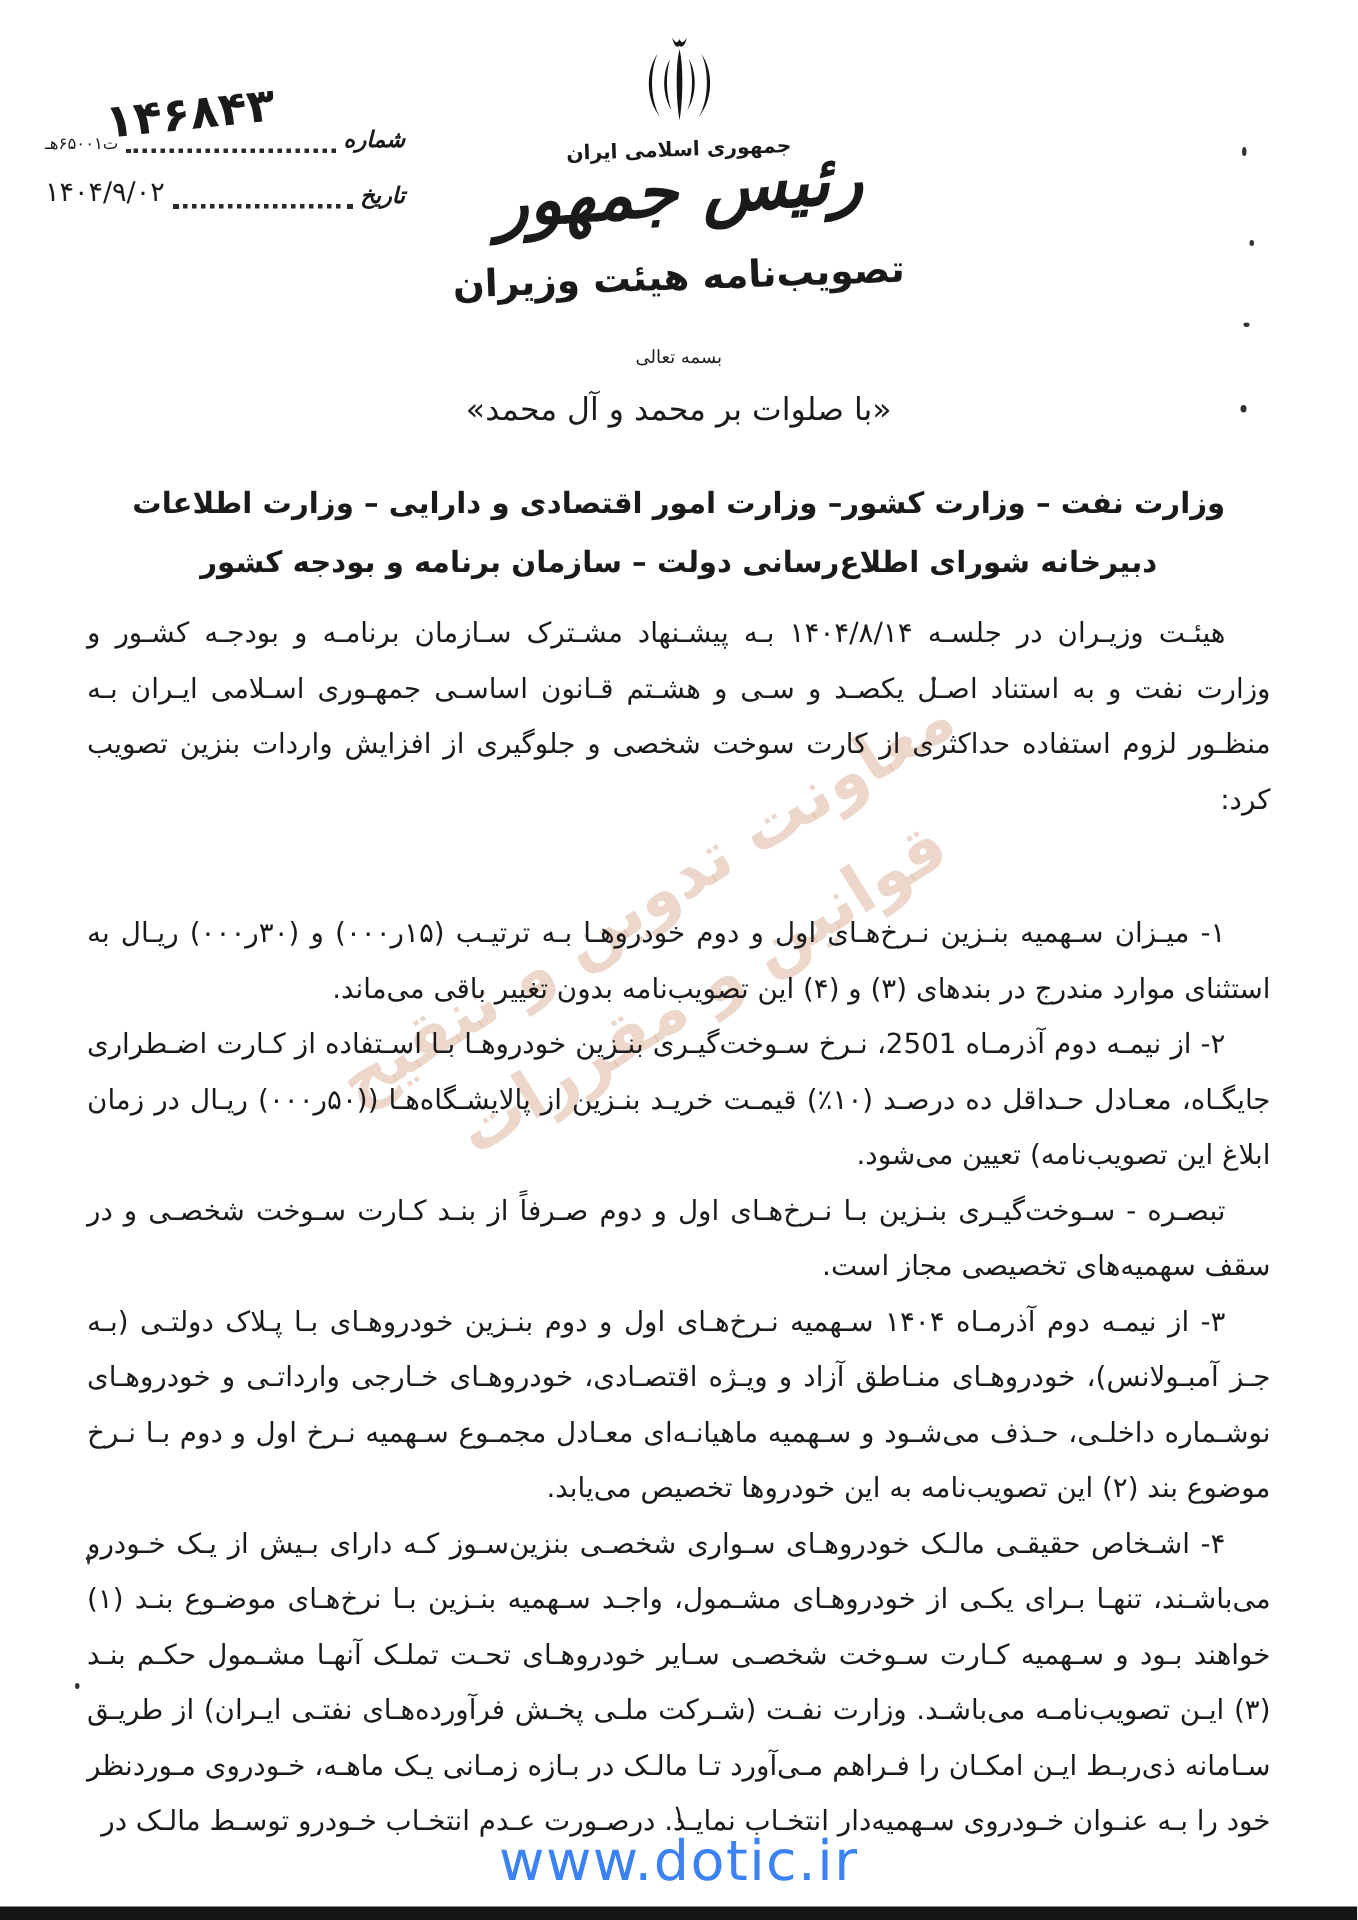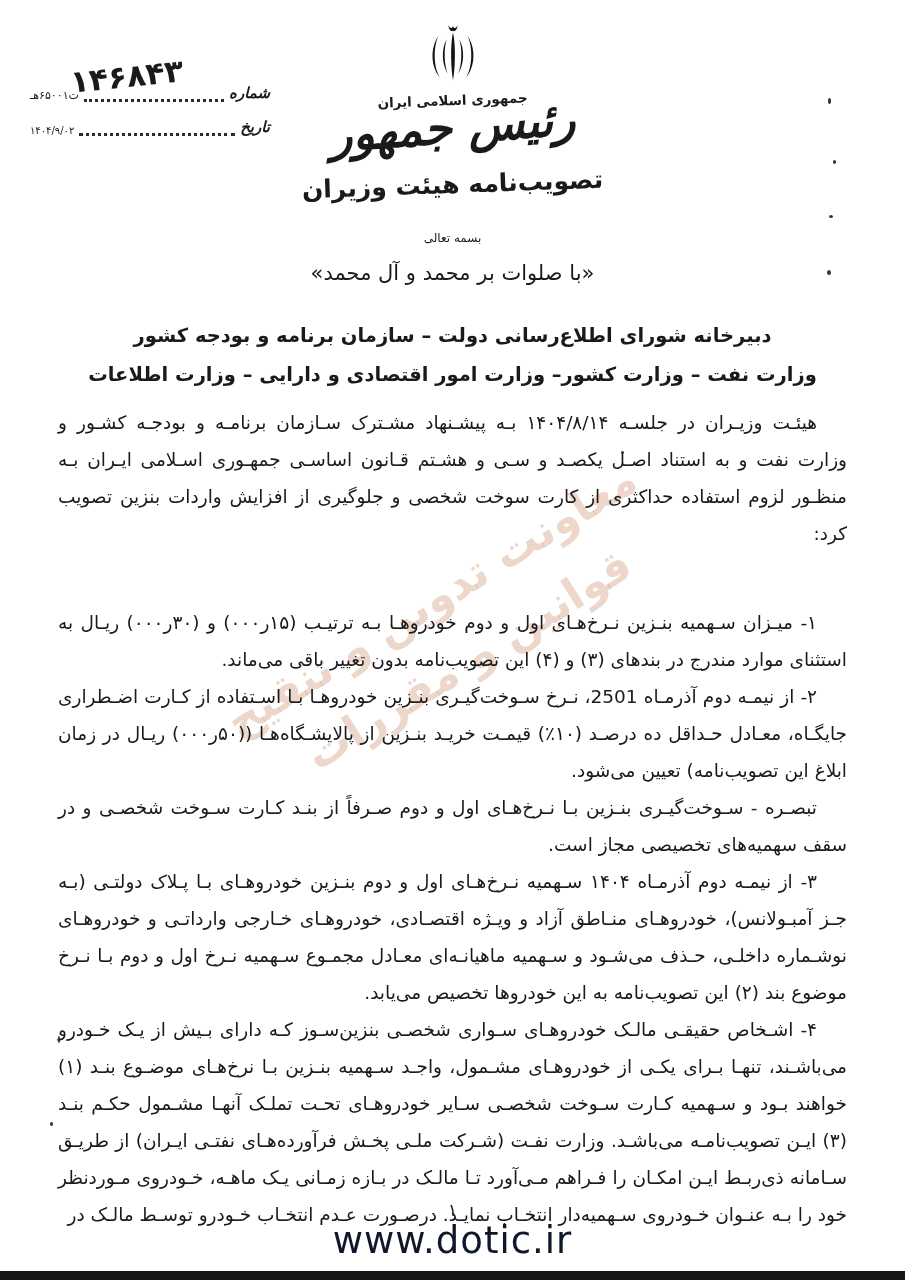--- a/index.html
+++ b/index.html
@@ -15,38 +15,38 @@
   .president{position:absolute;top:100px;left:0;right:0;text-align:center;
     font-size:46px;font-weight:bold;font-style:italic;transform:rotate(-4deg);}
   .decree-title{position:absolute;top:170px;left:0;right:0;text-align:center;
     font-size:25px;font-weight:bold;transform:rotate(-2deg);}
   
   .ref-block{position:absolute;top:84px;left:30px;width:240px;font-size:14px;}
   .ref-row{display:flex;align-items:flex-end;gap:5px;margin-bottom:16px;position:relative;}
   .ref-label{font-style:italic;font-weight:bold;font-size:15px;white-space:nowrap;}
   .ref-dots{flex:1;border-bottom:3px dotted #2a2a2a;height:1.05em;}
   .ref-suffix{font-size:11px;white-space:nowrap;}
-  .ref-value{font-size:10px;white-space:nowrap;}
+  .ref-value{font-size:18px;white-space:nowrap;}
   .ref-number-big{position:absolute;top:-26px;left:40px;font-size:31px;font-weight:bold;
     transform:rotate(-6deg);letter-spacing:4px;white-space:nowrap;}
   
   .besmeleh{position:absolute;top:231px;left:0;right:0;text-align:center;font-size:12px;}
   .salawat{position:absolute;top:261px;left:0;right:0;text-align:center;font-size:21px;}
   
   .addressees{position:absolute;top:316px;left:40px;right:40px;text-align:center;
     font-weight:bold;font-size:19.5px;line-height:39px;}
   
   .body-text{position:absolute;top:404px;right:58px;left:58px;
     font-size:18.5px;line-height:37px;text-align:justify;}
   .body-text p{margin:0;text-indent:30px;}
   .body-text p.intro{margin-bottom:52px;}
   
   .page-number{position:absolute;bottom:60px;left:0;right:0;text-align:center;font-size:17px;}
   .site-watermark{position:absolute;bottom:18px;left:0;right:0;text-align:center;
-    direction:ltr;font-size:37px;letter-spacing:1px;color:#0f172a;}
+    direction:ltr;font-size:37px;letter-spacing:1px;color:#3b82f6;}
   .bottom-bar{position:absolute;bottom:0;left:0;right:0;height:9px;background:#161616;}
   
   .stamp{position:absolute;top:560px;left:170px;width:560px;
     transform:rotate(-32deg);transform-origin:center;
     color:rgba(205,150,115,0.38);font-size:44px;font-weight:bold;
     text-align:center;line-height:70px;pointer-events:none;}
   
   .speck{position:absolute;background:#333;border-radius:50%;}
   .s1{left:828px;top:98px;width:3px;height:6px;}
   .s2{left:833px;top:160px;width:3px;height:4px;}
@@ -88,22 +88,22 @@
       <span class="ref-label">تاریخ</span>
       <span class="ref-dots"></span>
       <span class="ref-value">۱۴۰۴/۹/۰۲</span>
     </div>
   </div>
 
   <div class="besmeleh">بسمه تعالی</div>
   <div class="salawat">«با صلوات بر محمد و آل محمد»</div>
 
   <div class="addressees">
+    <div>وزارت نفت – وزارت کشور– وزارت امور اقتصادی و دارایی – وزارت اطلاعات</div>
     <div>دبیرخانه شورای اطلاع‌رسانی دولت – سازمان برنامه و بودجه کشور</div>
-    <div>وزارت نفت – وزارت کشور– وزارت امور اقتصادی و دارایی – وزارت اطلاعات</div>
   </div>
 
   <div class="stamp">معاونت تدوین و تنقیح قوانین و مقررات</div>
 
   <div class="body-text">
     <p class="intro">هیئـت وزیـران در جلسـه ۱۴۰۴/۸/۱۴ بـه پیشـنهاد مشـترک سـازمان برنامـه و بودجـه کشـور و وزارت نفت و به استناد اصـل یکصـد و سـی و هشـتم قـانون اساسـی جمهـوری اسـلامی ایـران بـه منظـور لزوم استفاده حداکثری از کارت سوخت شخصی و جلوگیری از افزایش واردات بنزین تصویب کرد:</p>
     <p>۱- میـزان سـهمیه بنـزین نـرخ‌هـای اول و دوم خودروهـا بـه ترتیـب (۱۵ر۰۰۰) و (۳۰ر۰۰۰) ریـال به استثنای موارد مندرج در بندهای (۳) و (۴) این تصویب‌نامه بدون تغییر باقی می‌ماند.</p>
     <p>۲- از نیمـه دوم آذرمـاه 2501، نـرخ سـوخت‌گیـری بنـزین خودروهـا بـا اسـتفاده از کـارت اضـطراری جایگـاه، معـادل حـداقل ده درصـد (۱۰٪) قیمـت خریـد بنـزین از پالایشـگاه‌هـا ((۵۰ر۰۰۰) ریـال در زمان ابلاغ این تصویب‌نامه) تعیین می‌شود.</p>
     <p>تبصـره - سـوخت‌گیـری بنـزین بـا نـرخ‌هـای اول و دوم صـرفاً از بنـد کـارت سـوخت شخصـی و در سقف سهمیه‌های تخصیصی مجاز است.</p>
     <p>۳- از نیمـه دوم آذرمـاه ۱۴۰۴ سـهمیه نـرخ‌هـای اول و دوم بنـزین خودروهـای بـا پـلاک دولتـی (بـه جـز آمبـولانس)، خودروهـای منـاطق آزاد و ویـژه اقتصـادی، خودروهـای خـارجی وارداتـی و خودروهـای نوشـماره داخلـی، حـذف می‌شـود و سـهمیه ماهیانـه‌ای معـادل مجمـوع سـهمیه نـرخ اول و دوم بـا نـرخ موضوع بند (۲) این تصویب‌نامه به این خودروها تخصیص می‌یابد.</p>

